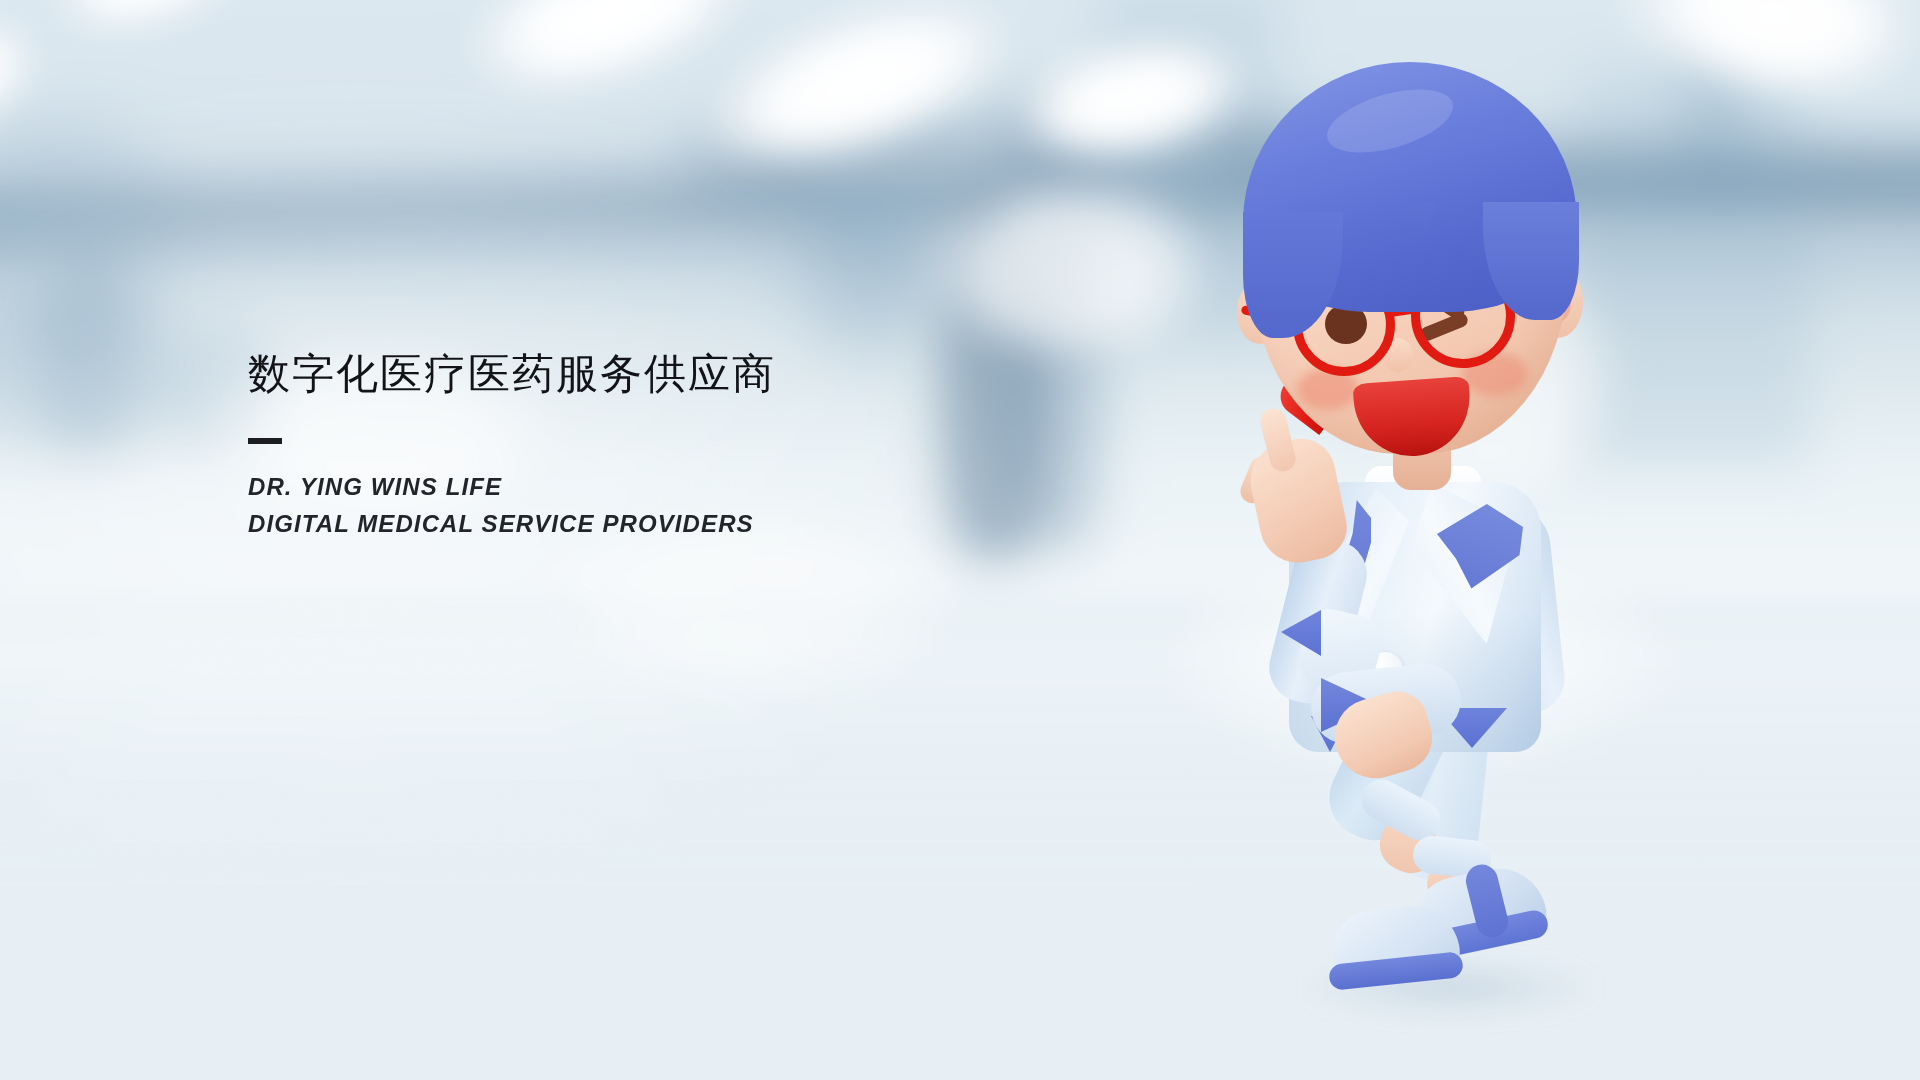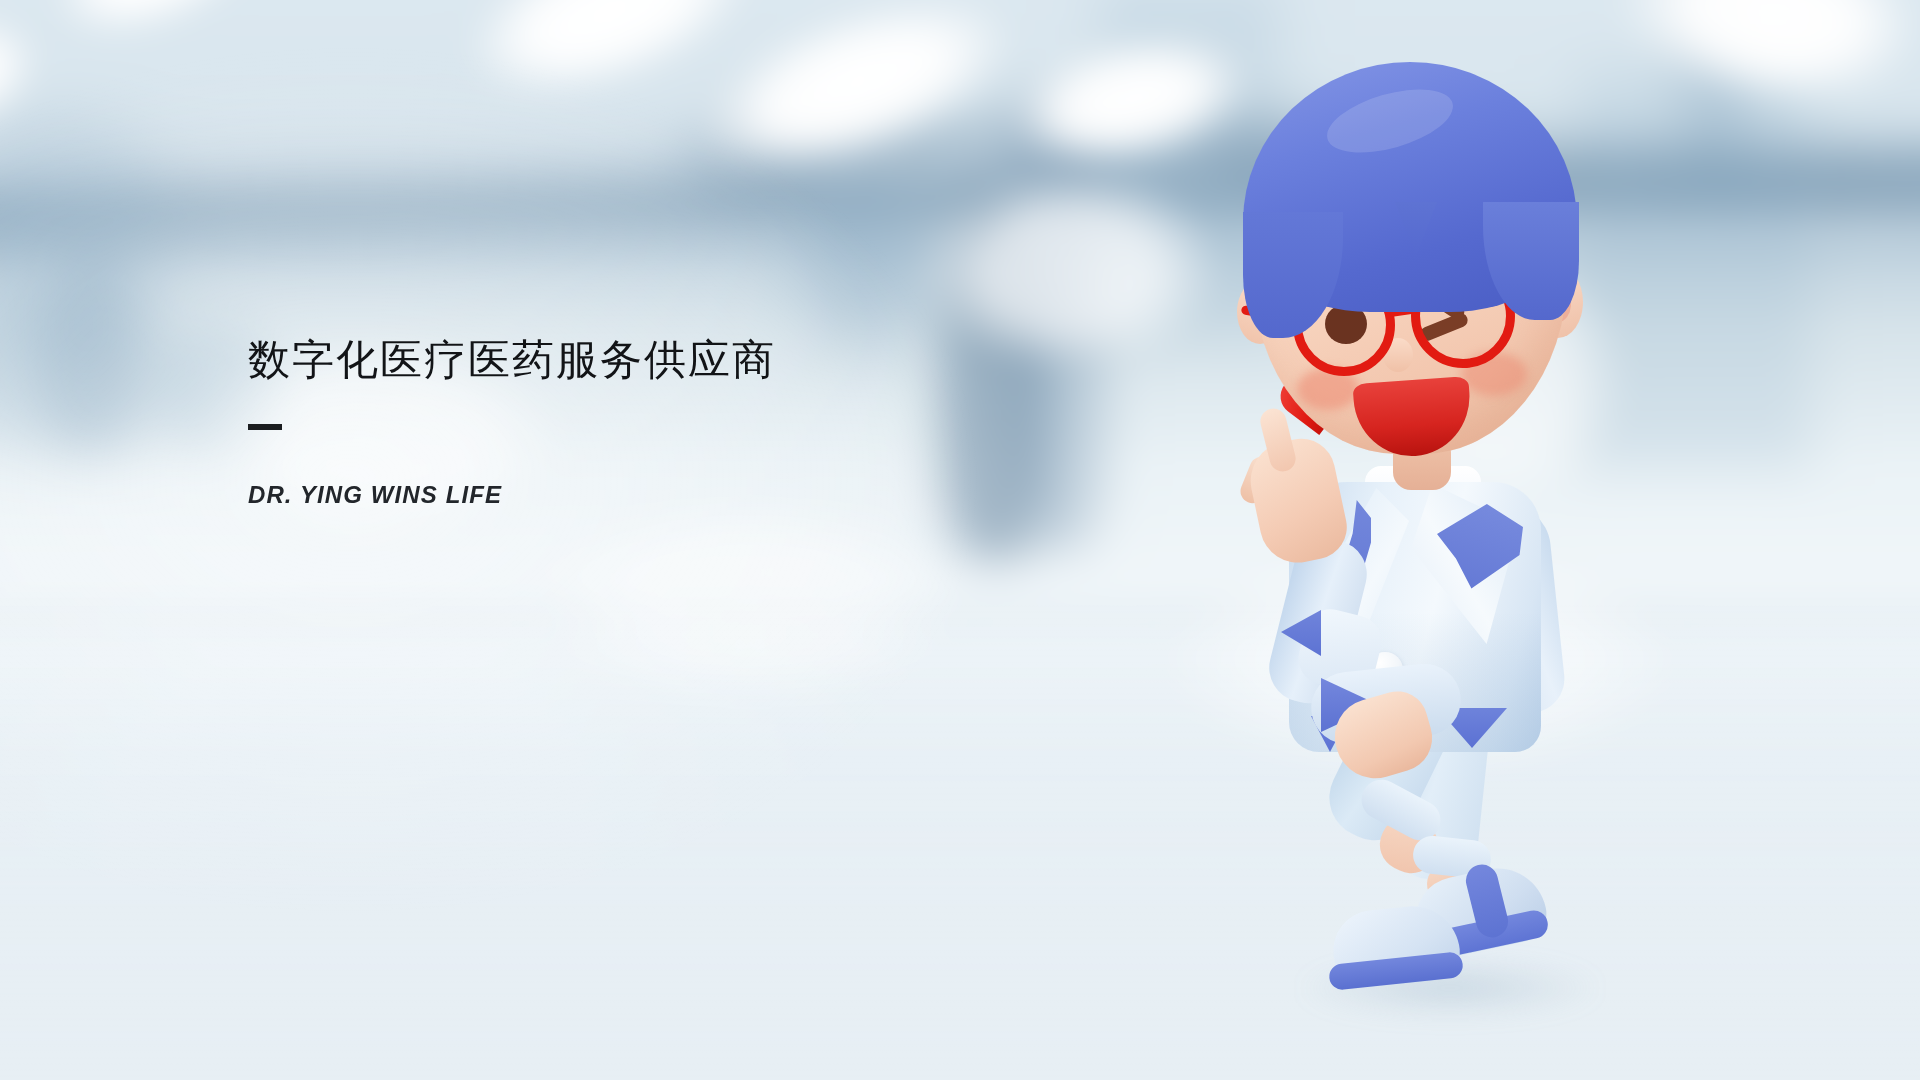--- a/index.html
+++ b/index.html
@@ -140,21 +140,21 @@
     position: absolute; inset: 0;
     background:
       radial-gradient(ellipse 900px 620px at 430px 560px, rgba(255,255,255,.42) 0%, rgba(255,255,255,0) 70%),
       linear-gradient(180deg, rgba(255,255,255,0) 55%, rgba(255,255,255,.35) 100%);
   }
 
   
   .copy {
     position: absolute;
     left: 248px;
-    top: 338px;
+    top: 352px;
     width: 760px;
   }
   .headline-sub {
     font-size: 42px;
     line-height: 1.05;
     color: #121417;
     letter-spacing: 2px;
     font-weight: 400;
     white-space: nowrap;
   }
@@ -167,21 +167,21 @@
     letter-spacing: 8px;
     white-space: nowrap;
   }
   .rule {
     margin-top: 42px;
     width: 34px;
     height: 6px;
     background: #1b1d20;
   }
   .en-block {
-    margin-top: 46px;
+    margin-top: 24px;
     font-style: italic;
     font-weight: 700;
     font-size: 24px;
     letter-spacing: 1.1px;
     color: #22262b;
     line-height: 1.55;
   }
 
   
   .mascot {
@@ -621,20 +621,21 @@
   </div>
 
   <div class="copy">
     <div class="headline-sub">数字化医疗医药服务供应商</div>
 
 
     <div class="rule"></div>
 
     <div class="en-block">
       <div>DR. YING WINS LIFE</div>
+      <div>DIGITAL MEDICAL SERVICE PROVIDERS</div>
     </div>
   </div>
 
   <div class="mascot-shadow"></div>
 
   <div class="mascot">
 
     <div class="leg-back"></div>
     <div class="leg-front"></div>
     <div class="ankle-a"></div>

